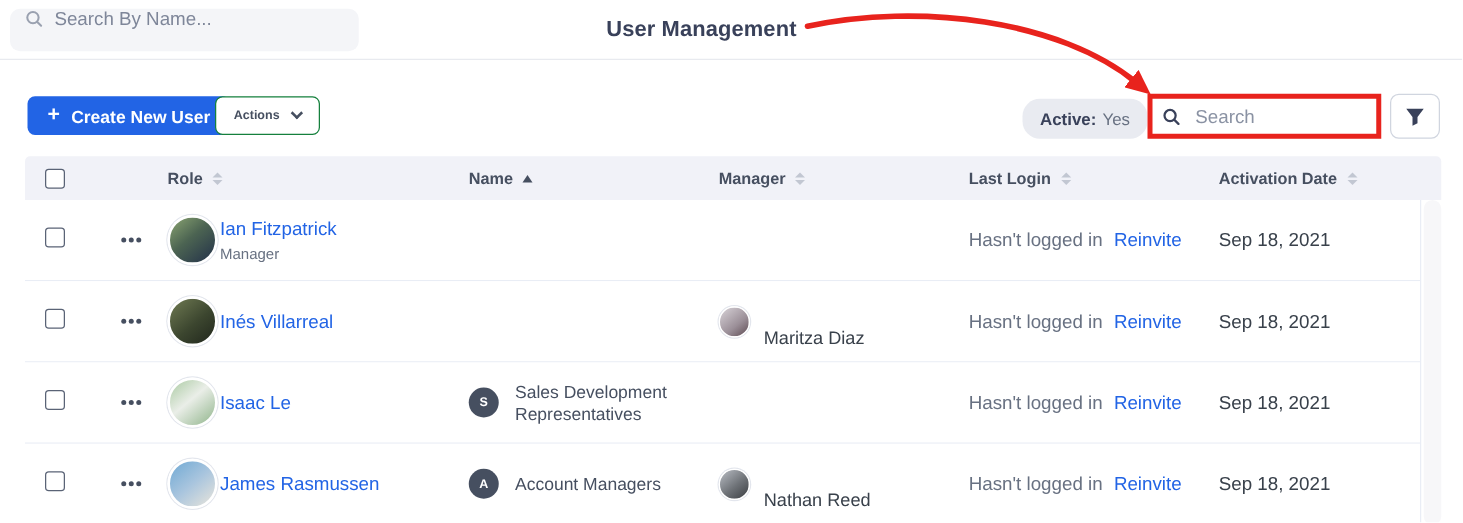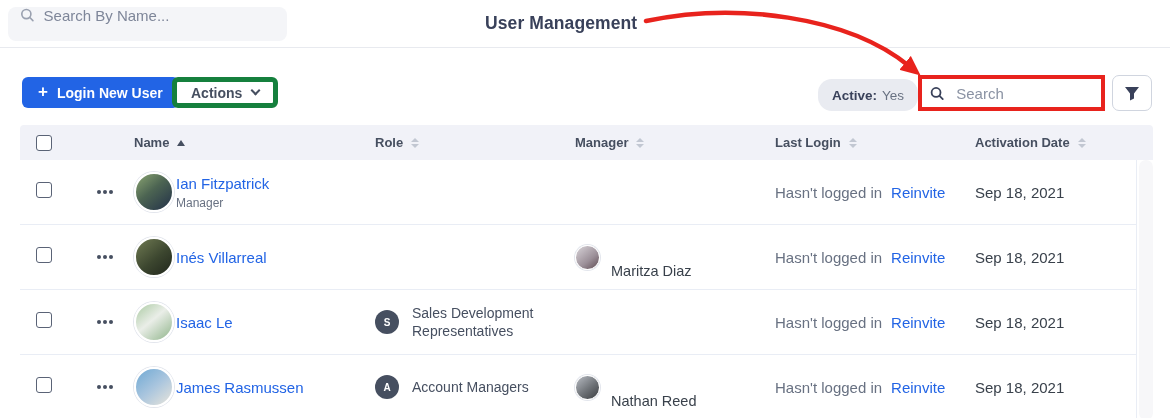--- a/index.html
+++ b/index.html
@@ -22,22 +22,22 @@
   
   .arrow-overlay { position:absolute; left:0; top:0; width:1170px; height:418px;
     pointer-events:none; z-index:30; }
 
   
   .btn-create { position:absolute; left:22px; top:77px; height:31px; background:#2264E5;
     color:#fff; border:none; border-radius:6px; display:flex; align-items:center; gap:9px;
     padding:0 16px; font-size:14px; font-weight:700; font-family:inherit; cursor:pointer; }
   .plus-glyph { font-size:17px; font-weight:700; line-height:1; position:relative; top:-1px; }
   .btn-actions { position:absolute; left:172px; top:77px; height:31px; background:#fff;
-    border:5px solid #15803d; border-radius:6px; display:flex; align-items:center; gap:10px;
-    padding:0 14px; font-size:14px; font-weight:700; color:#464F60; font-family:inherit; cursor:pointer; }
+    border:1px solid #15803d; border-radius:6px; display:flex; align-items:center; gap:10px;
+    padding:0 14px; font-size:10px; font-weight:700; color:#464F60; font-family:inherit; cursor:pointer; }
   .chevron-down { width:7px; height:7px; border-right:2px solid #464F60; border-bottom:2px solid #464F60;
     transform:rotate(45deg); position:relative; top:-2px; }
 
   .badge-active { position:absolute; left:818px; top:79px; height:28px; background:#E9EBF1;
     border-radius:14px; display:flex; align-items:center; gap:5px; padding:16px 14px; }
   .badge-active .k { font-size:13.5px; font-weight:700; color:#39415A; }
   .badge-active .v { font-size:13.5px; color:#687182; }
 
   .search-highlight { position:absolute; left:918px; top:75px; width:187px; height:36px;
     border:4px solid #E8231D; background:#fff; display:flex; align-items:center; gap:12px;
@@ -125,21 +125,21 @@
     <defs>
       <marker id="ah" markerUnits="userSpaceOnUse" markerWidth="20" markerHeight="18" refX="5" refY="9" orient="auto">
         <path d="M0,0 L20,9 L0,18 Z" fill="#E8231D"></path>
       </marker>
     </defs>
     <path d="M646,21 C735,2 848,16 909,66" stroke="#E8231D" stroke-width="4.5" fill="none" stroke-linecap="round" marker-end="url(#ah)"></path>
   </svg>
 
   <button class="btn-create">
     <span class="plus-glyph">+</span>
-    <span>Login New User</span>
+    <span>Create New User</span>
   </button>
   <button class="btn-actions">
     <span>Actions</span>
     <span class="chevron-down"></span>
   </button>
 
   <div class="badge-active">
     <span class="k">Active:</span>
     <span class="v">Yes</span>
   </div>
@@ -158,29 +158,29 @@
     </svg>
   </button>
 
   <div class="table">
     <div class="thead">
       <div class="th cell-check">
         <span class="checkbox"></span>
       </div>
       <div class="th"></div>
       <div class="th">
+        <span>Role</span>
+        <span class="sort-both">
+            <span class="u"></span>
+            <span class="d"></span>
+          </span>
+      </div>
+      <div class="th">
         <span>Name</span>
         <span class="tri-up"></span>
-      </div>
-      <div class="th">
-        <span>Role</span>
-        <span class="sort-both">
-            <span class="u"></span>
-            <span class="d"></span>
-          </span>
       </div>
       <div class="th">
         <span>Manager</span>
         <span class="sort-both">
             <span class="u"></span>
             <span class="d"></span>
           </span>
       </div>
       <div class="th">
         <span>Last Login</span>

